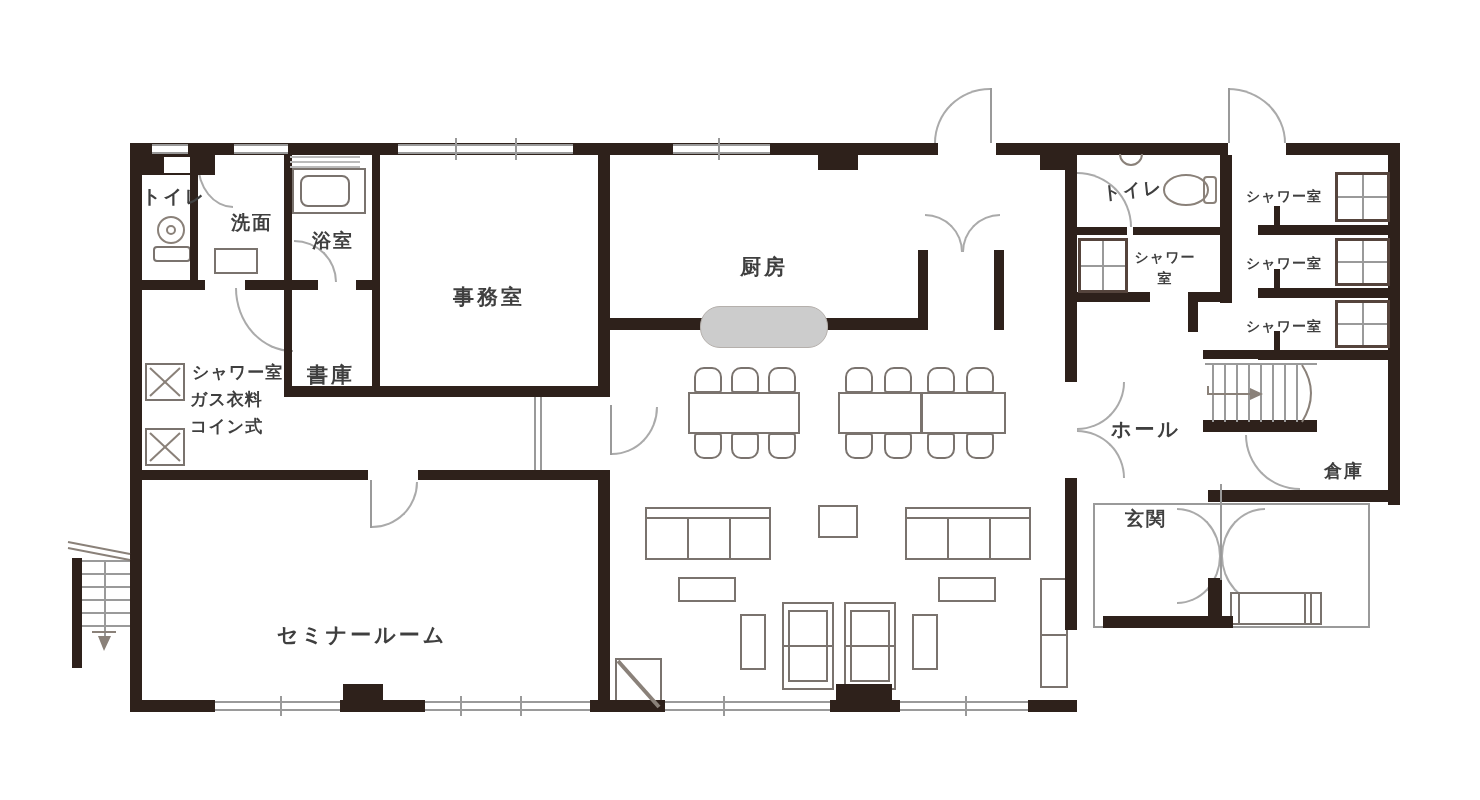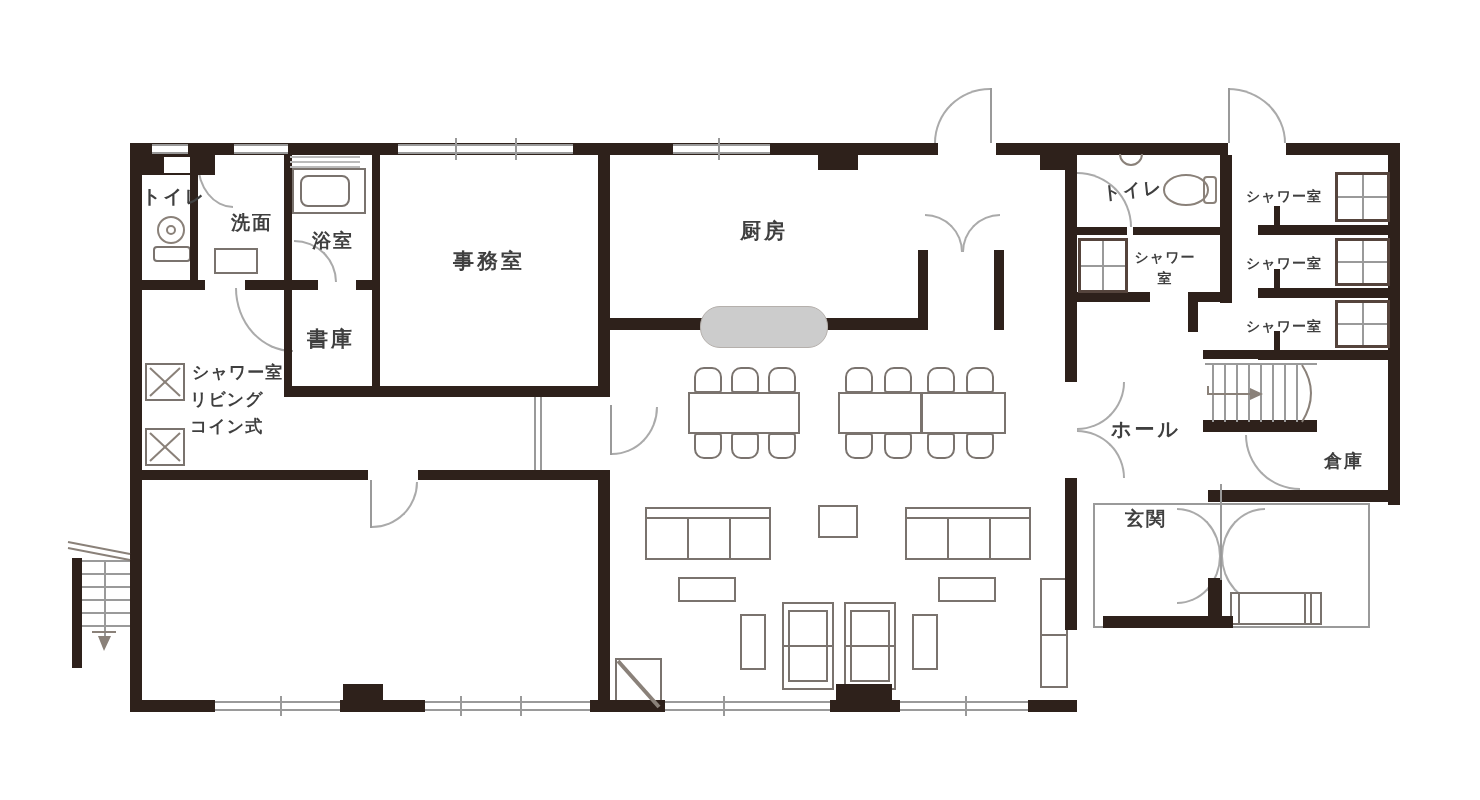--- a/index.html
+++ b/index.html
@@ -27,21 +27,21 @@
   .grid{position:absolute;border:3px solid var(--grid-line,#55443c);background:#fff;box-sizing:border-box;z-index:2;}
   .grid::before{content:"";position:absolute;left:50%;top:0;bottom:0;width:2px;margin-left:-1px;background:#9a9a9a;}
   .grid::after{content:"";position:absolute;top:50%;left:0;right:0;height:2px;margin-top:-1px;background:#9a9a9a;}
   .chair{position:absolute;width:28px;height:26px;border:2px solid var(--furniture-line,#7a736e);
          background:#fff;box-sizing:border-box;z-index:1;}
   .chair.t{border-radius:10px 10px 3px 3px;}
   .chair.b{border-radius:3px 3px 10px 10px;}
   
   .lbl{position:absolute;transform:translate(-50%,-50%);color:var(--text,#3f3f3f);font-weight:600;
        font-size:20px;letter-spacing:3px;white-space:nowrap;z-index:5;}
-  .s21{font-size:21px;}
+  .s21{font-size:21px;margin-top:36px;}
   .s19{font-size:19px;letter-spacing:2px;}
   .s18{font-size:18px;letter-spacing:2px;}
   .s17{font-size:17px;letter-spacing:1px;}
   .s14{font-size:14px;letter-spacing:1px;}
   .la{transform:translate(0,-50%);}
   .tilt{transform:translate(-50%,-50%) rotate(-6deg);}
   #hdr{position:absolute;left:0;top:0;width:300px;height:65px;background:var(--header-bg,#231815);z-index:6;
        display:flex;align-items:center;justify-content:center;}
   #hdr span{color:#fff;font-size:42px;font-weight:bold;letter-spacing:2px;}
   svg.ovl{position:absolute;left:0;top:0;z-index:4;pointer-events:none;}
@@ -264,26 +264,27 @@
       <polygon points="98,636 111,636 104,651"></polygon>
     </g>
   </svg>
 
   <div class="lbl s19" style="left:174px;top:197px">トイレ</div>
   <div class="lbl s19" style="left:252px;top:223px">洗面</div>
   <div class="lbl s19" style="left:333px;top:241px">浴室</div>
   <div class="lbl s21" style="left:489px;top:261px">事務室</div>
   <div class="lbl s21" style="left:331px;top:339px">書庫</div>
   <div class="lbl s17 la" style="left:192px;top:372px">シャワー室</div>
-  <div class="lbl s17 la" style="left:190px;top:399px">リビング</div>
+  <div class="lbl s17 la" style="left:190px;top:399px">ガス衣料</div>
   <div class="lbl s17 la" style="left:190px;top:426px">コイン式</div>
+  <div class="lbl s21" style="left:362px;top:599px">セミナールーム</div>
   <div class="lbl s21" style="left:764px;top:231px">厨房</div>
   <div class="lbl s18 tilt" style="left:1133px;top:190px">トイレ</div>
   <div class="lbl s14" style="left:1165px;top:258px">シャワー</div>
   <div class="lbl s14" style="left:1165px;top:279px">室</div>
   <div class="lbl s14" style="left:1284px;top:197px">シャワー室</div>
   <div class="lbl s14" style="left:1284px;top:264px">シャワー室</div>
   <div class="lbl s14" style="left:1284px;top:327px">シャワー室</div>
   <div class="lbl" style="left:1146px;top:429px">ホール</div>
-  <div class="lbl s18" style="left:1344px;top:461px">倉庫</div>
+  <div class="lbl s18" style="left:1344px;top:471px">倉庫</div>
   <div class="lbl s19" style="left:1146px;top:519px">玄関</div>
 
 </div>
 
 </body></html>

